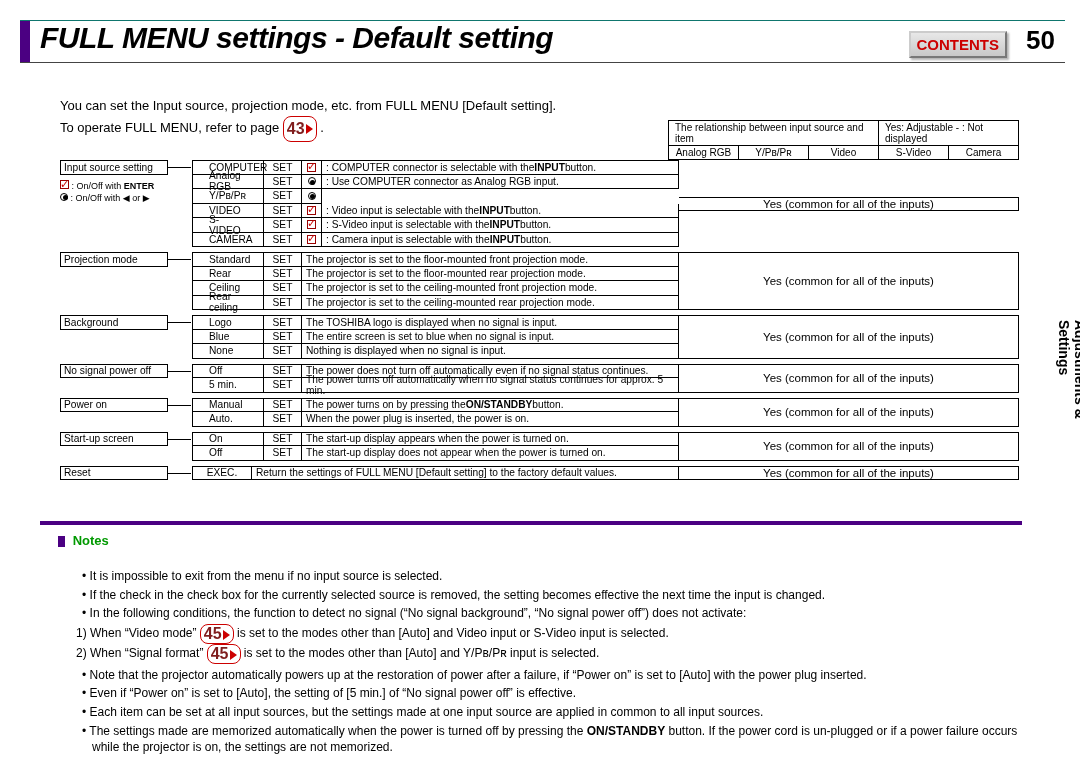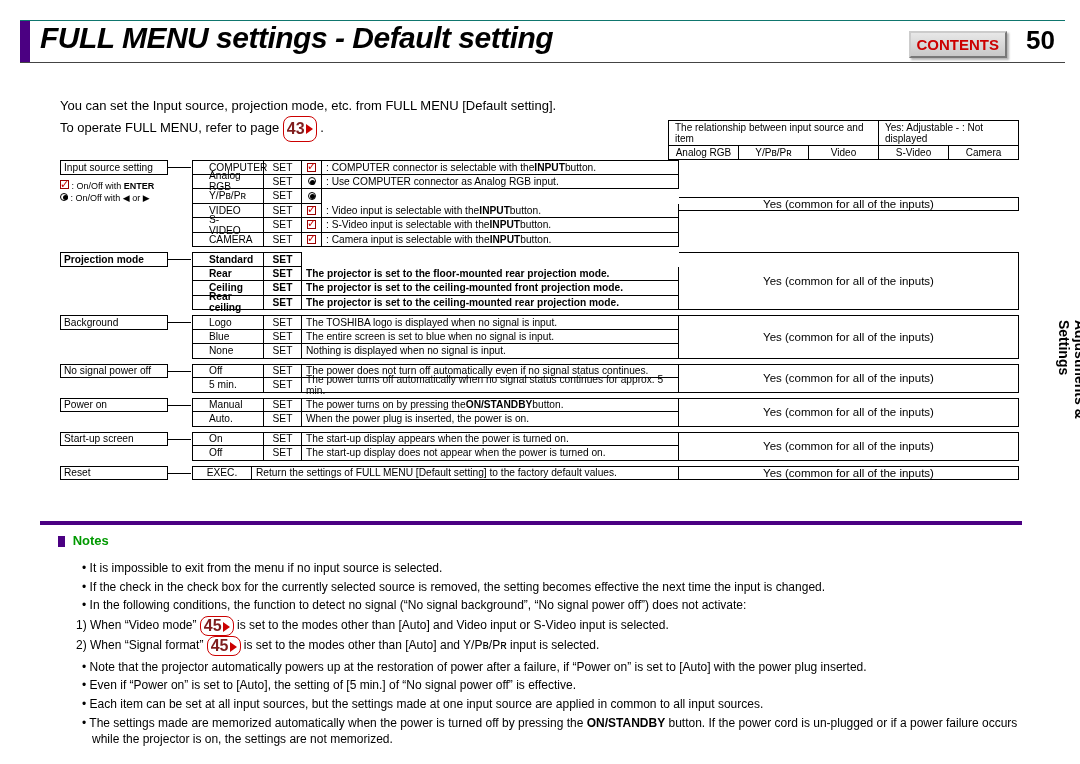--- a/index.html
+++ b/index.html
@@ -144,21 +144,21 @@
     height: 4px;
     border-top: 2px solid #4b0082;
     border-bottom: 2px solid #4b0082;
   }
 
   .notes-section {
     position: absolute; left: 38px; top: 512px; right: 46px;
     font-size: 12px;
   }
   .notes-hdr {
-    color: #090; font-weight: bold; font-size: 13px; margin-bottom: 12px;
+    color: #090; font-weight: bold; font-size: 13px; margin-bottom: 20px;
   }
   .notes-hdr .bk { display:inline-block; width:7px; height:11px; background:#4b0082; margin-right:4px; vertical-align:middle;}
   .notes-section ul { list-style: none; }
   .notes-section li {
     margin: 2.5px 0 2.5px 10px;
     text-indent: -10px;
     line-height: 1.35;
     padding-left: 24px;
   }
   .notes-section li::before { content: "•  "; }
@@ -269,25 +269,26 @@
               <span class="check-ico"></span>
             </div>
             <div class="cell-desc">: Camera input is selectable with the <b>INPUT</b> button.</div>
           </div>
         </div>
         <div class="big-right" style="width: 340px;">Yes (common for all of the inputs)</div>
       </div>
       <div class="legend" style="position: absolute; left: 0px; top: 18px; width: 120px;"><span class="check-ico"></span> : On/Off with <b>ENTER</b><br><span class="radio-ico"></span> : On/Off with ◀ or ▶</div>
       <div class="group-gap"></div>
       <div style="display: flex;">
-        <div style="flex: 1 1 0%; font-weight: bold;">
+        <div style="flex: 1 1 0%;">
           <div class="row first">
             <div class="cell-cat">Projection mode</div>
             <div class="cell-opt">Standard</div>
             <div class="cell-set">SET</div>
+            <div class="cell-desc">The projector is set to the floor-mounted front projection mode.</div>
           </div>
           <div class="row">
             <div class="spacer-cat"></div>
             <div class="cell-opt">Rear</div>
             <div class="cell-set">SET</div>
             <div class="cell-desc">The projector is set to the floor-mounted rear projection mode.</div>
           </div>
           <div class="row">
             <div class="spacer-cat"></div>
             <div class="cell-opt">Ceiling</div>

